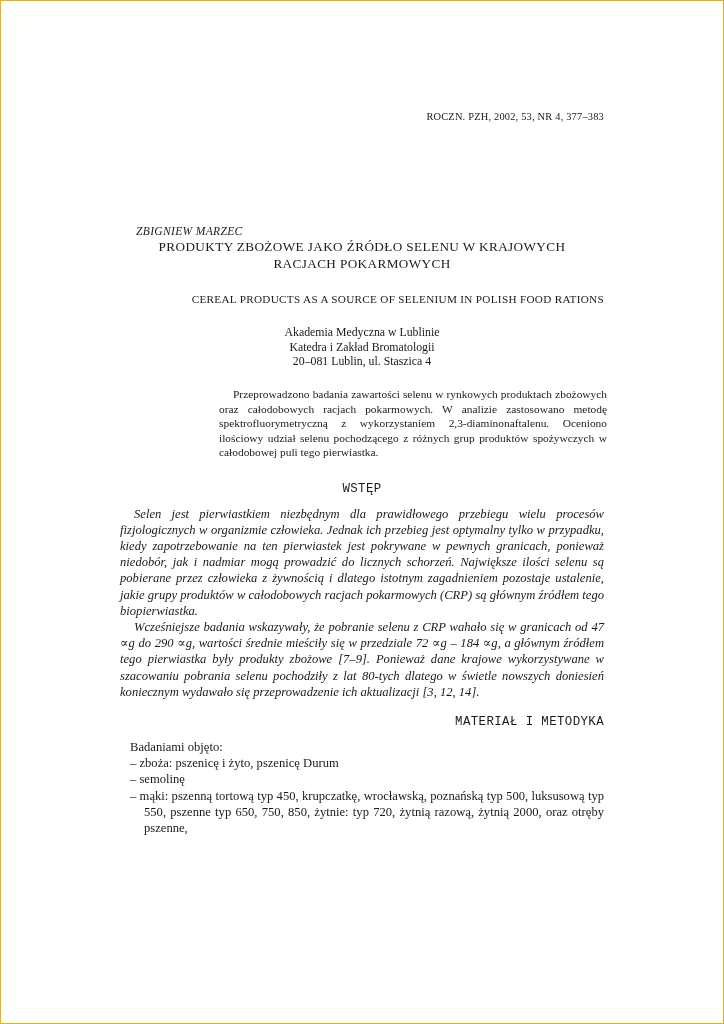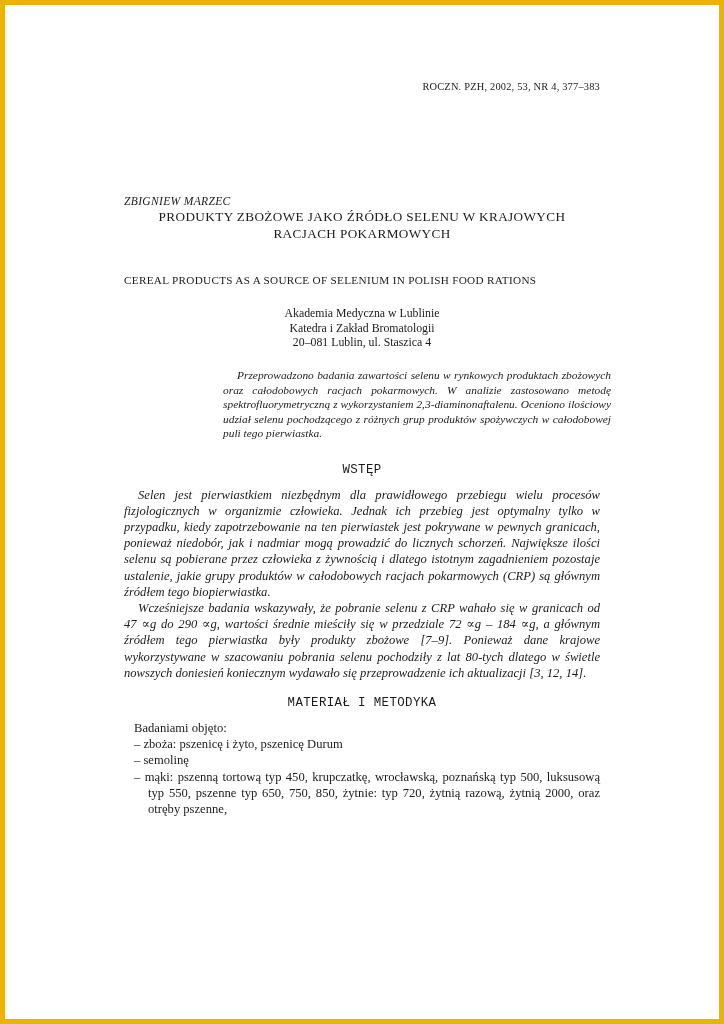--- a/index.html
+++ b/index.html
@@ -5,83 +5,83 @@
   * { margin: 0; padding: 0; box-sizing: border-box; }
   html, body { background: #888; }
   body { font-family: "Liberation Serif", "DejaVu Serif", serif; }
 
   .page {
     position: relative;
     width: 724px;
     height: 1024px;
     margin: 0 auto;
     background: #ffffff;
-    border: 5px solid #eab308;
+    border: 1px solid #eab308;
     color: #1a1a1a;
-    padding: 76px 119px 40px 119px;
+    padding: 110px 119px 40px 119px;
     overflow: hidden;
   }
 
   .journal-ref {
     text-align: right;
     font-size: 10.4px;
     letter-spacing: 0.2px;
   }
 
   .author {
     margin-top: 103px;
     font-style: italic;
     font-size: 11.6px;
     letter-spacing: 0.3px;
+    margin-left: 16px;
   }
 
   .title {
     text-align: center;
     font-size: 13.2px;
     font-weight: normal;
     line-height: 17px;
     letter-spacing: 0.4px;
   }
 
   .title-en {
-    margin-top: 32px;
-    text-align: left;
+    margin-top: 21px;
+    text-align: right;
     font-size: 11.2px;
     letter-spacing: 0.3px;
   }
 
   .affiliation {
     margin-top: 20px;
     text-align: center;
     font-size: 11.8px;
     line-height: 14.7px;
   }
   .affiliation .italic { font-style: italic; }
 
   .abstract {
     margin-top: 18px;
     margin-left: 99px;
     width: 388px;
-    font-style: italic;
     font-size: 11.4px;
     line-height: 14.5px;
     text-align: justify;
     text-indent: 14px;
   }
 
   .section-heading {
     margin-top: 22px;
     margin-bottom: 10px;
     text-align: center;
     font-size: 12.4px;
     font-weight: normal;
     letter-spacing: 0.4px;
     font-family: Liberation Mono, monospace;
   }
-  .section-heading.second { margin-top: 15px; }
+  .section-heading.second { margin-top: 15px; text-align: right; }
 
   .body-par {
     font-size: 12.6px;
     line-height: 16.2px;
     text-align: justify;
     text-indent: 14px;
     font-style: italic;
   }
 
   .list-intro {

